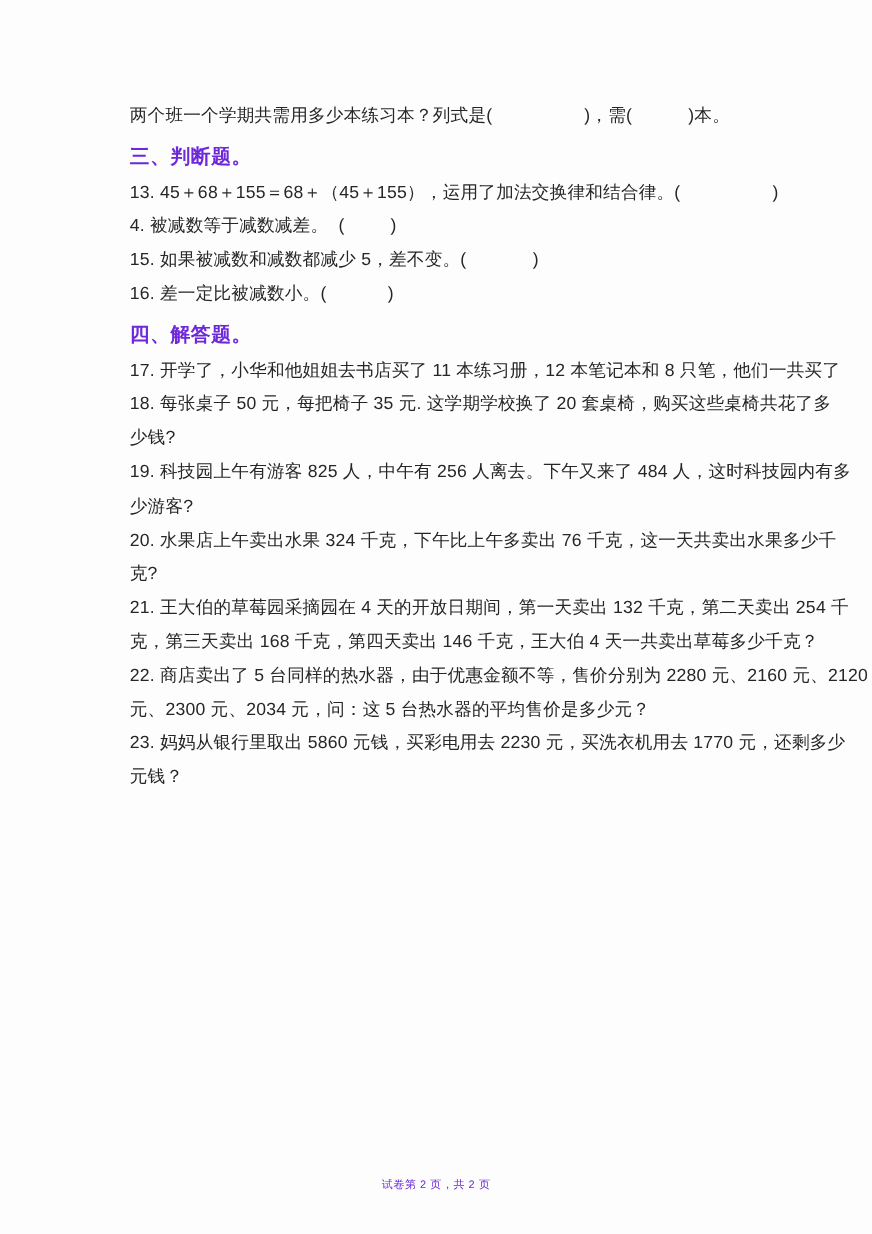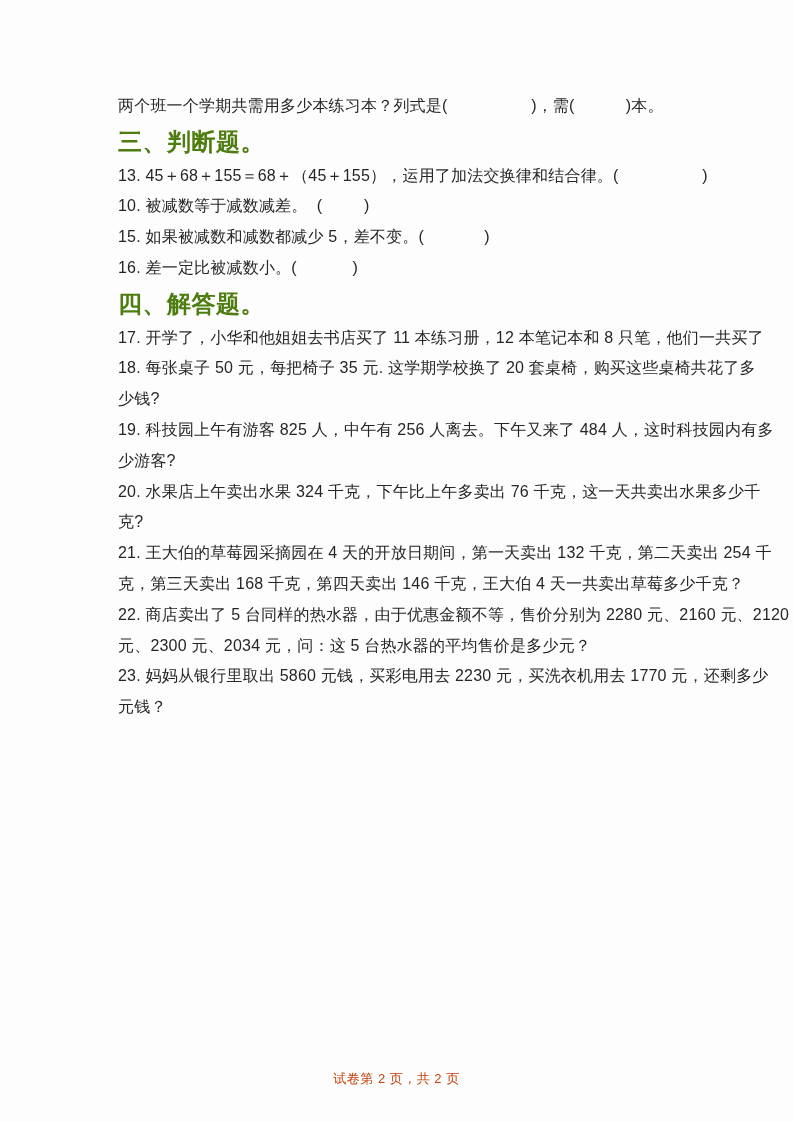--- a/index.html
+++ b/index.html
@@ -22,50 +22,50 @@
     width: 580px;
   }
   .line {
     font-size: 16px;
     line-height: 30.8px;
     color: #262626;
     white-space: pre;
     letter-spacing: 0.2px;
   }
   .line.heading {
-    font-size: 24px;
+    font-size: 18px;
     font-weight: bold;
-    color: #4d7c0f;
+    color: #6d28d9;
     letter-spacing: 0.5px;
     margin-top: 5px;
     margin-bottom: 3px;
   }
   .line.expression {
     letter-spacing: 0.4px;
   }
   .footer {
     position: absolute;
     left: 0;
     right: 0;
     top: 1070px;
     text-align: center;
-    font-size: 13px;
-    color: #c2410c;
+    font-size: 10px;
+    color: #6d28d9;
     letter-spacing: 0.5px;
   }
 </style>
 </head>
 <body>
 
 <div class="page">
   <div class="doc-body">
       <div class="line body">两个班一个学期共需用多少本练习本？列式是(                  )，需(           )本。</div>
       <div class="line heading">三、判断题。</div>
       <div class="line body">13. 45＋68＋155＝68＋（45＋155），运用了加法交换律和结合律。(                  )</div>
-      <div class="line body">10. 被减数等于减数减差。  (         )</div>
+      <div class="line body">4. 被减数等于减数减差。  (         )</div>
       <div class="line body">15. 如果被减数和减数都减少 5，差不变。(             )</div>
       <div class="line body">16. 差一定比被减数小。(            )</div>
       <div class="line heading">四、解答题。</div>
       <div class="line body">17. 开学了，小华和他姐姐去书店买了 11 本练习册，12 本笔记本和 8 只笔，他们一共买了</div>
       <div class="line body">18. 每张桌子 50 元，每把椅子 35 元. 这学期学校换了 20 套桌椅，购买这些桌椅共花了多</div>
       <div class="line body">少钱?</div>
       <div class="line body">19. 科技园上午有游客 825 人，中午有 256 人离去。下午又来了 484 人，这时科技园内有多</div>
       <div class="line body">少游客?</div>
       <div class="line body">20. 水果店上午卖出水果 324 千克，下午比上午多卖出 76 千克，这一天共卖出水果多少千</div>
       <div class="line body">克?</div>

